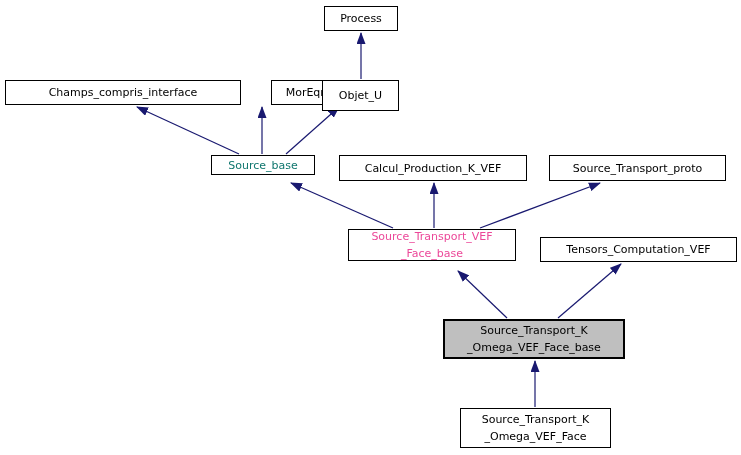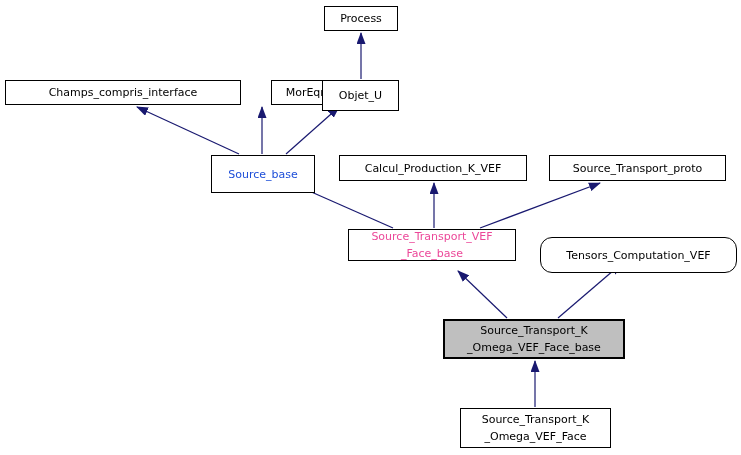--- a/index.html
+++ b/index.html
@@ -62,23 +62,23 @@
       <line x1="480" y1="228" x2="600" y2="183" stroke="#191970" stroke-width="1.2" marker-end="url(#arrowhead)"></line>
       <line x1="507" y1="318" x2="458" y2="271" stroke="#191970" stroke-width="1.2" marker-end="url(#arrowhead)"></line>
       <line x1="558" y1="318" x2="621" y2="264" stroke="#191970" stroke-width="1.2" marker-end="url(#arrowhead)"></line>
       <line x1="535" y1="407" x2="535" y2="361" stroke="#191970" stroke-width="1.2" marker-end="url(#arrowhead)"></line>
     </svg>
 
 <div class="node" style="left: 324px; top: 6px; width: 74px; height: 25px; background: rgb(255, 255, 255); border-color: rgb(0, 0, 0); color: rgb(0, 0, 0);">Process</div>
     <div class="node" style="left: 5px; top: 80px; width: 236px; height: 25px; background: rgb(255, 255, 255); border-color: rgb(0, 0, 0); color: rgb(0, 0, 0);">Champs_compris_interface</div>
     <div class="node" style="left: 227px; top: 80px; width: 71px; height: 25px; background: rgb(255, 255, 255); border-color: rgb(0, 0, 0); color: rgb(0, 0, 0); margin-left: 44px;">MorEqn</div>
     <div class="node" style="left: 322px; top: 80px; width: 77px; height: 31px; background: rgb(255, 255, 255); border-color: rgb(0, 0, 0); color: rgb(0, 0, 0);">Objet_U</div>
-    <div class="node" style="left: 211px; top: 155px; width: 104px; height: 38px; background: rgb(255, 255, 255); border-color: rgb(0, 0, 0); color: #1d4ed8;">Source_base</div>
+    <div class="node" style="left: 211px; top: 155px; width: 104px; height: 20px; background: rgb(255, 255, 255); border-color: rgb(0, 0, 0); color: #0f766e;">Source_base</div>
     <div class="node" style="left: 549px; top: 155px; width: 177px; height: 26px; background: rgb(255, 255, 255); border-color: rgb(0, 0, 0); color: rgb(0, 0, 0);">Source_Transport_proto</div>
     <div class="node" style="left: 339px; top: 155px; width: 188px; height: 26px; background: rgb(255, 255, 255); border-color: rgb(0, 0, 0); color: rgb(0, 0, 0);">Calcul_Production_K_VEF</div>
     <div class="node" style="left: 348px; top: 229px; width: 168px; height: 32px; background: rgb(255, 255, 255); border-color: rgb(0, 0, 0); color: #ec4899;">Source_Transport_VEF
 _Face_base</div>
-    <div class="node" style="left: 540px; top: 237px; width: 197px; height: 36px; background: rgb(255, 255, 255); border-color: rgb(0, 0, 0); color: rgb(0, 0, 0); border-radius: 12px;">Tensors_Computation_VEF</div>
+    <div class="node" style="left: 540px; top: 237px; width: 197px; height: 25px; background: rgb(255, 255, 255); border-color: rgb(0, 0, 0); color: rgb(0, 0, 0);">Tensors_Computation_VEF</div>
     <div class="node highlighted" style="left: 443px; top: 319px; width: 182px; height: 40px; background: rgb(191, 191, 191); border-color: rgb(0, 0, 0); color: rgb(0, 0, 0);">Source_Transport_K
 _Omega_VEF_Face_base</div>
     <div class="node" style="left: 460px; top: 408px; width: 151px; height: 40px; background: rgb(255, 255, 255); border-color: rgb(0, 0, 0); color: rgb(0, 0, 0);">Source_Transport_K
 _Omega_VEF_Face</div>
   </div>
 
 </body></html>

